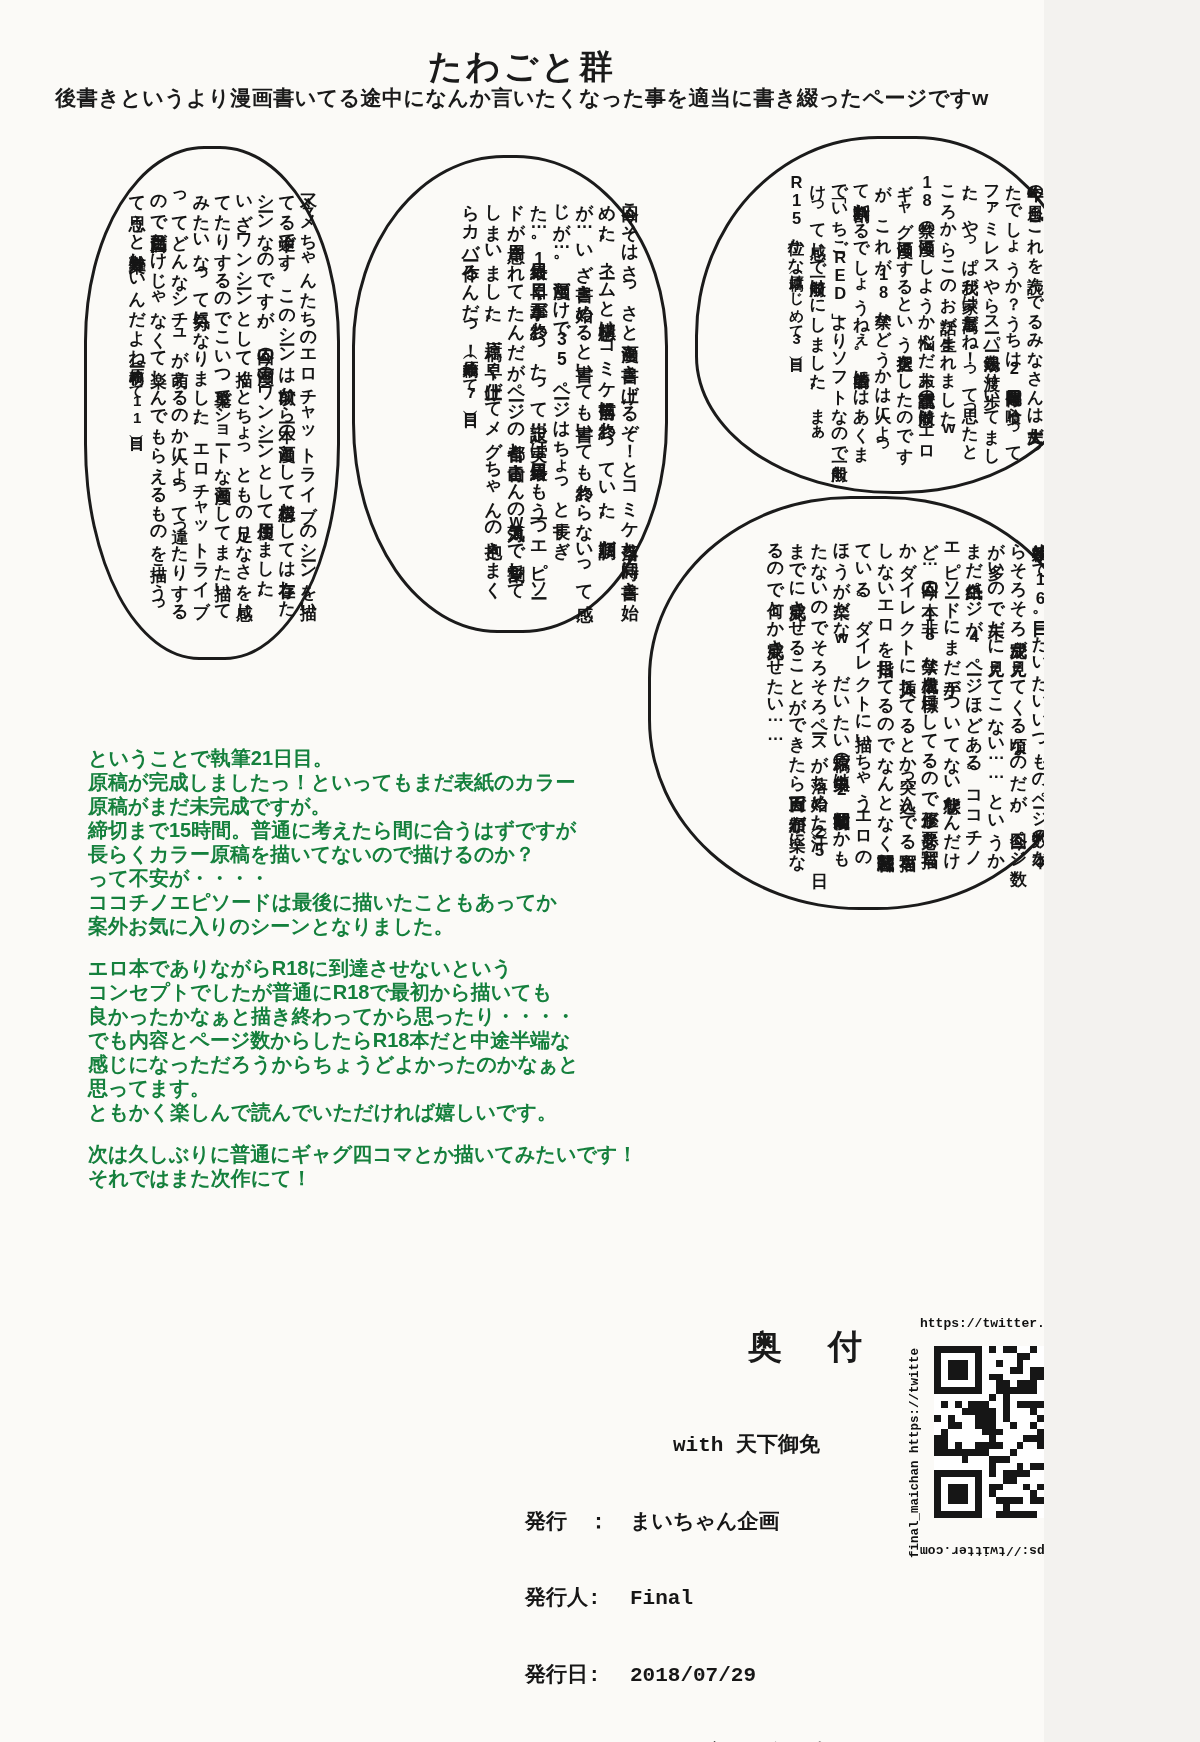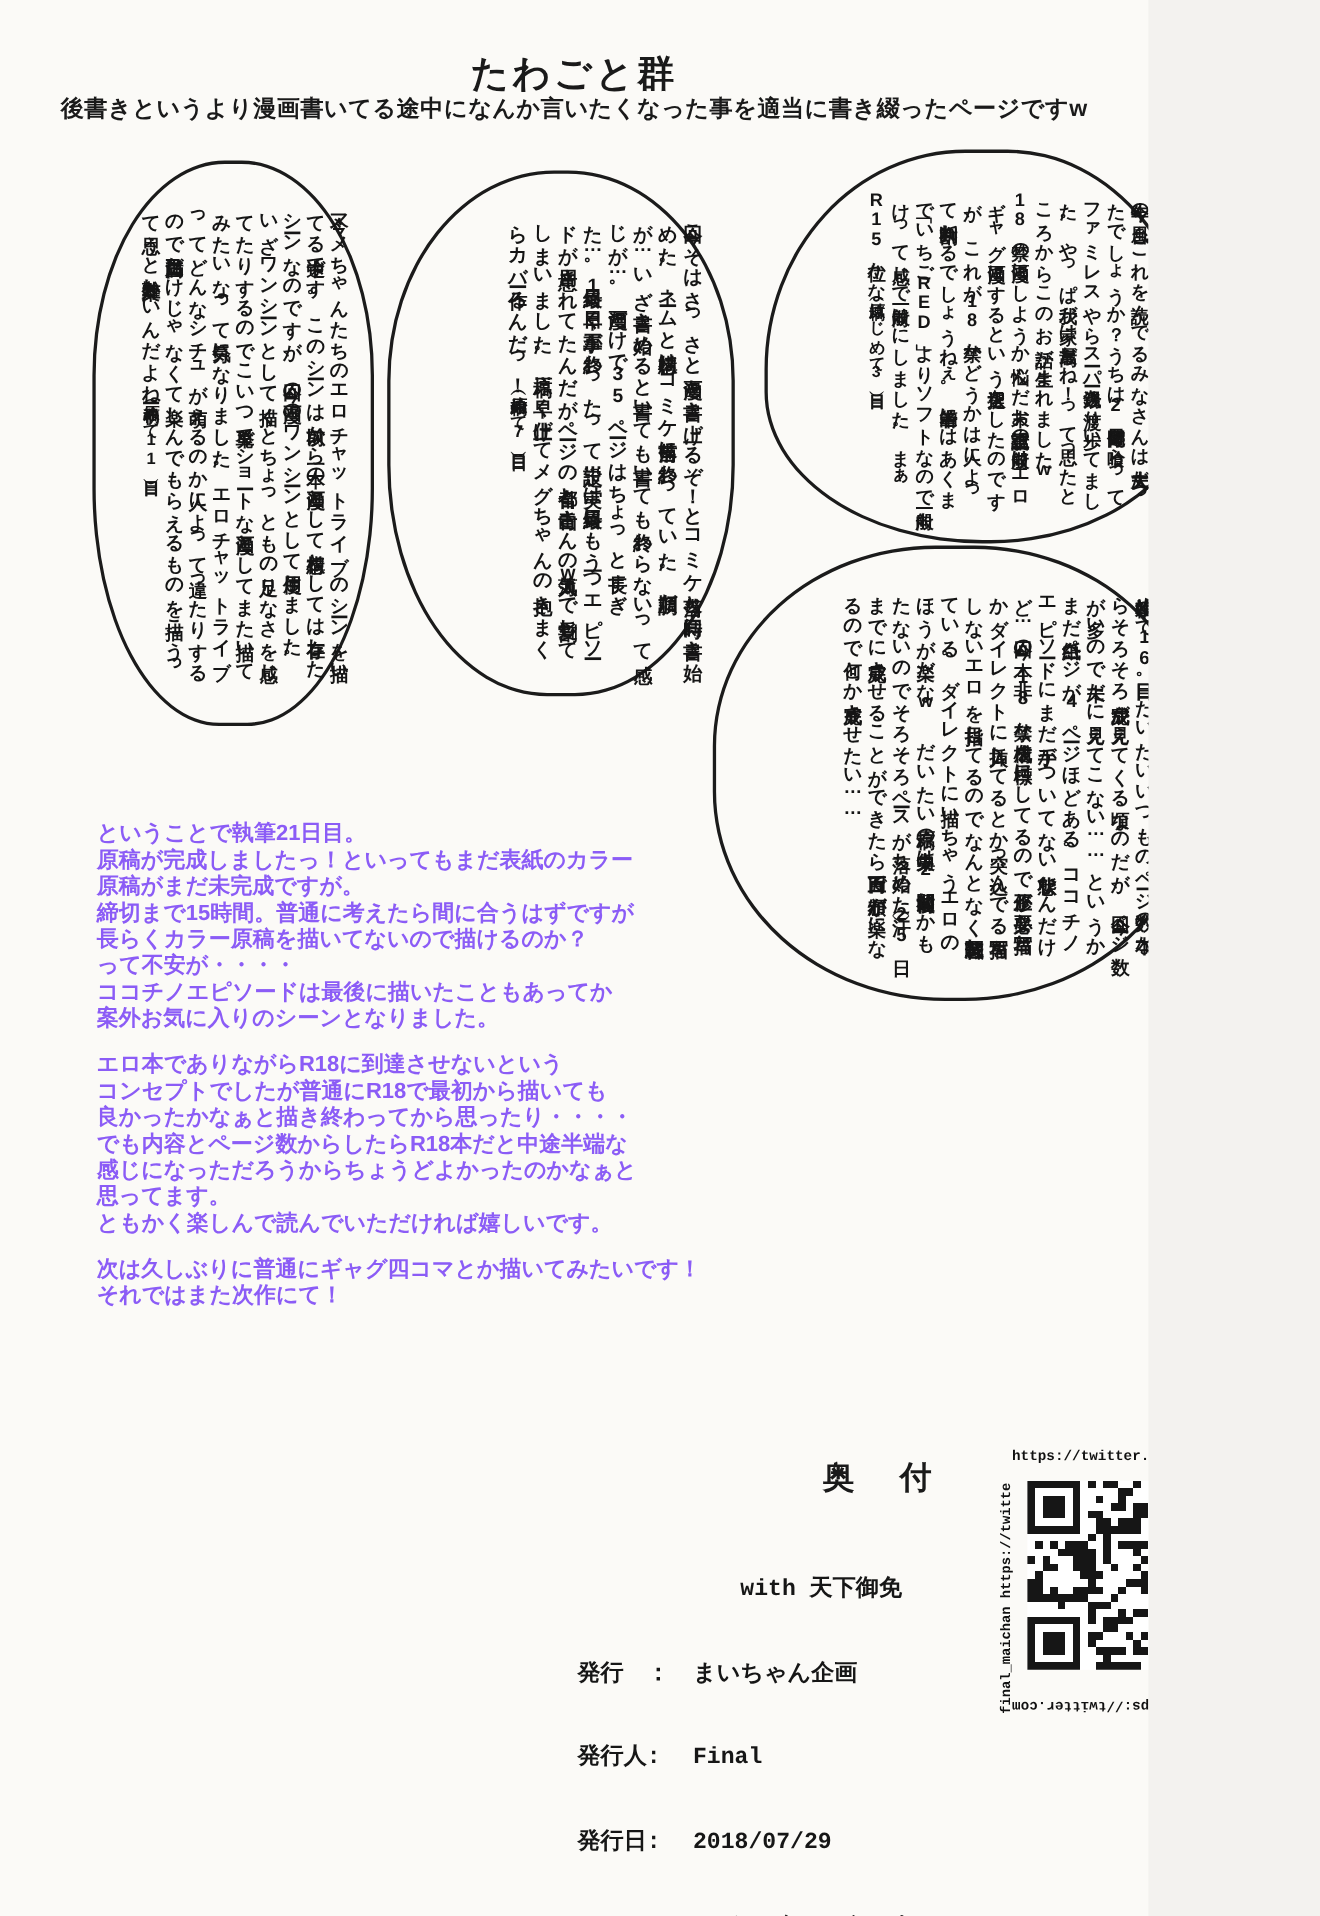--- a/index.html
+++ b/index.html
@@ -59,30 +59,30 @@
   .b4{
     left:648px;top:496px;width:440px;height:414px;
     border-radius:46% 46% 48% 48% / 44% 44% 46% 46%;
     padding:32px 34px;
     font-size:17px;line-height:1.3;
   }
   
   .afterword{
     position:absolute;left:88px;top:746px;width:590px;
     font-size:20px;line-height:24px;font-weight:bold;
-    color:#8b5cf6;
+    color:#15803d;
   }
   .afterword p{
     margin:0 0 18px 0;
     white-space:pre-line;
   }
   
   .colophon-heading{
     position:absolute;left:748px;top:1324px;
-    font-size:29px;font-weight:bold;letter-spacing:6px;
+    font-size:34px;font-weight:bold;letter-spacing:6px;
   }
   .colophon-rows{
     position:absolute;left:525px;top:1382px;
     font-family:"Liberation Mono", monospace;
     font-size:21px;line-height:25.5px;font-weight:bold;
     color:#161616;white-space:pre;
   }
   .crow .clabel{display:inline-block;min-width:105px;}
   .crow.cont-with{padding-left:148px;}
   .crow.cont-comiket{padding-left:115px;}

